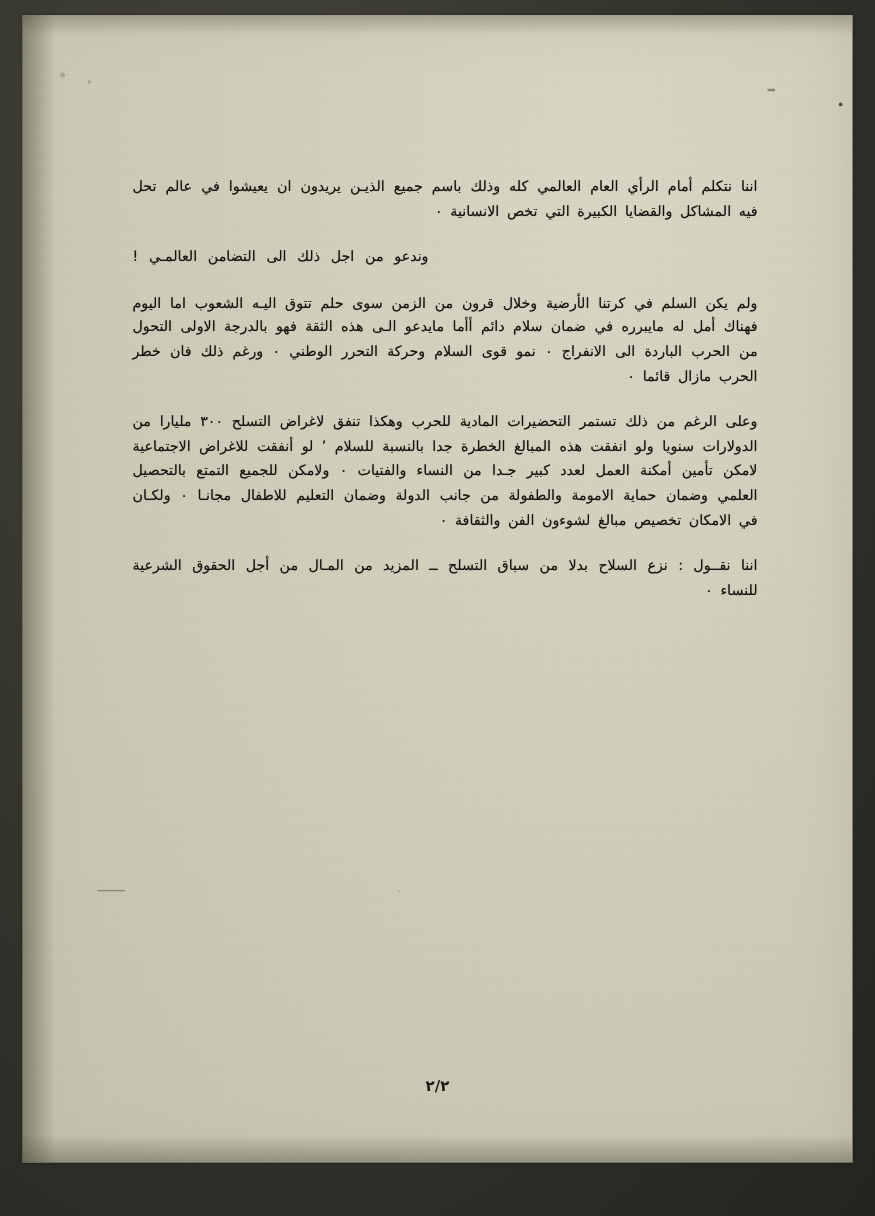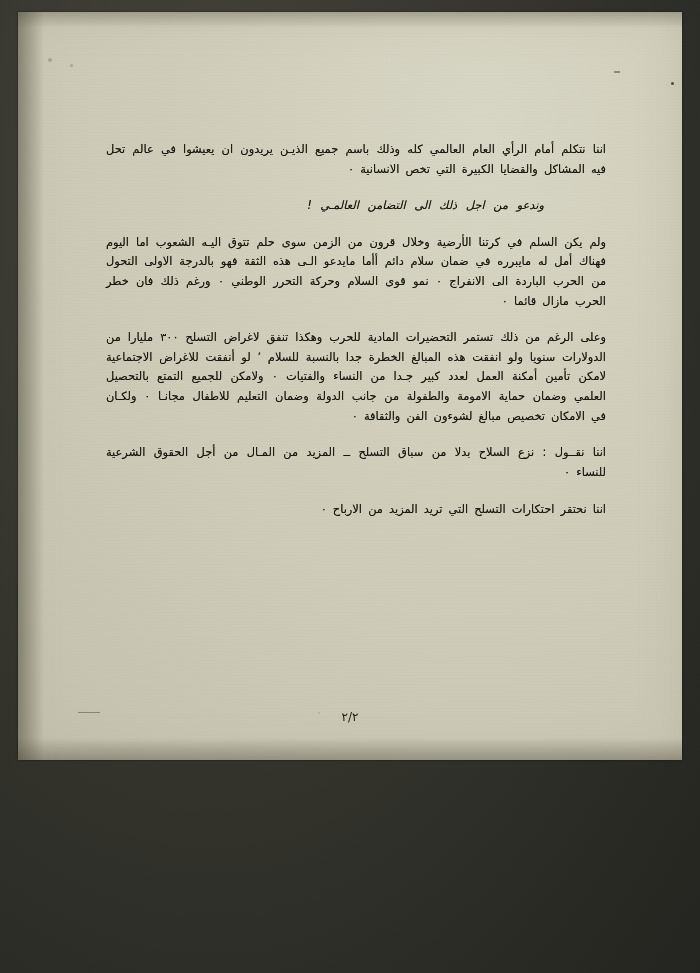--- a/index.html
+++ b/index.html
@@ -21,21 +21,21 @@
     inset: 0;
     background:
       radial-gradient(ellipse at 30% 20%, #44443a 0%, #2e2e28 70%, #242420 100%);
   }
   
   .sheet {
     position: absolute;
     left: 18px;
     top: 12px;
     width: 664px;
-    height: 748px;
+    height: 918px;
     background:
       radial-gradient(ellipse at 70% 15%, #d8d6c4 0%, #d2d0bd 35%, #cbc9b6 70%, #c3c1ad 100%);
     box-shadow:
       0 0 2px rgba(0,0,0,0.5),
       inset 0 0 40px rgba(160,155,130,0.35);
   }
   
   .grain {
     position: absolute;
     inset: 0;
@@ -97,23 +97,22 @@
     font-size: 11.4px;
     line-height: 1.72;
     letter-spacing: 0.2px;
     word-spacing: 2.5px;
     text-align: justify;
     text-justify: inter-word;
     color: #16160f;
     text-shadow: 0 0 0.6px rgba(20,20,14,0.55);
   }
   .para.center-ish {
-    text-align: right;
+    text-align: left;
     padding-right: 62px;
-    font-style: italic;
   }
   .para.short {
     text-align: right;
   }
   .para.wide-space {
     word-spacing: 5px;
   }
   .para.strike-blot {
     position: relative;
   }
@@ -121,26 +120,27 @@
   .blot {
     position: absolute;
     background: #1d1d14;
     opacity: 0.78;
     border-radius: 1px;
     pointer-events: none;
   }
   .page-number {
     position: absolute;
     left: 0; right: 0;
-    bottom: 36px;
+    bottom: 54px;
     text-align: center;
     font-size: 12px;
     color: #1b1b12;
     font-family: "DejaVu Sans", sans-serif;
     letter-spacing: 1px;
+    font-weight: bold;
   }
   .corner-mark {
     position: absolute;
     right: 8px;
     top: 70px;
     width: 3px;
     height: 3px;
     background: #2a2a20;
     border-radius: 50%;
     opacity: 0.8;
@@ -164,18 +164,17 @@
     <div class="tick" style="left:60px; top:700px; width:22px; height:1px;"></div>
     <div class="tick" style="left:596px; top:59px; width:6px; height:2px;"></div>
     <div class="corner-mark"></div>
 
     <div class="doc-body">
       <p class="para">اننا نتكلم أمام الرأي العام العالمي كله وذلك باسم جميع الذيـن يريدون ان يعيشوا في عالم تحل فيه المشاكل والقضايا الكبيرة التي تخص الانسانية ٠</p>
       <p class="para center-ish wide-space">وندعو من اجل ذلك الى التضامن العالمـي !</p>
       <p class="para">ولم يكن السلم في كرتنا الأرضية وخلال قرون من الزمن سوى حلم تتوق اليـه الشعوب اما اليوم فهناك أمل له مايبرره في ضمان سلام دائم أأما مايدعو الـى هذه الثقة فهو بالدرجة الاولى التحول من الحرب الباردة الى الانفراج ٠ نمو قوى السلام وحركة التحرر الوطني ٠ ورغم ذلك فان خطر الحرب مازال قائما ٠</p>
       <p class="para">وعلى الرغم من ذلك تستمر التحضيرات المادية للحرب وهكذا تنفق لاغراض التسلح ٣٠٠ مليارا من الدولارات سنويا ولو انفقت هذه المبالغ الخطرة جدا بالنسبة للسلام ٬ لو أنفقت للاغراض الاجتماعية لامكن تأمين أمكنة العمل لعدد كبير جـدا من النساء والفتيات ٠ ولامكن للجميع التمتع بالتحصيل العلمي وضمان حماية الامومة والطفولة من جانب الدولة وضمان التعليم للاطفال مجانـا ٠ ولكـان في الامكان تخصيص مبالغ لشوءون الفن والثقافة ٠</p>
       <p class="para">اننا نقــول :   نزع السلاح بدلا من سباق التسلح ــ المزيد من المـال من أجل الحقوق الشرعية للنساء ٠</p>
-      <p class="para short">اننا نحتقر احتكارات التسلح التي تريد المزيد من الارباح ٠</p>
     </div>
 
     <div class="page-number">٢/٢</div>
   </div>
 </div>
 
 </body></html>

